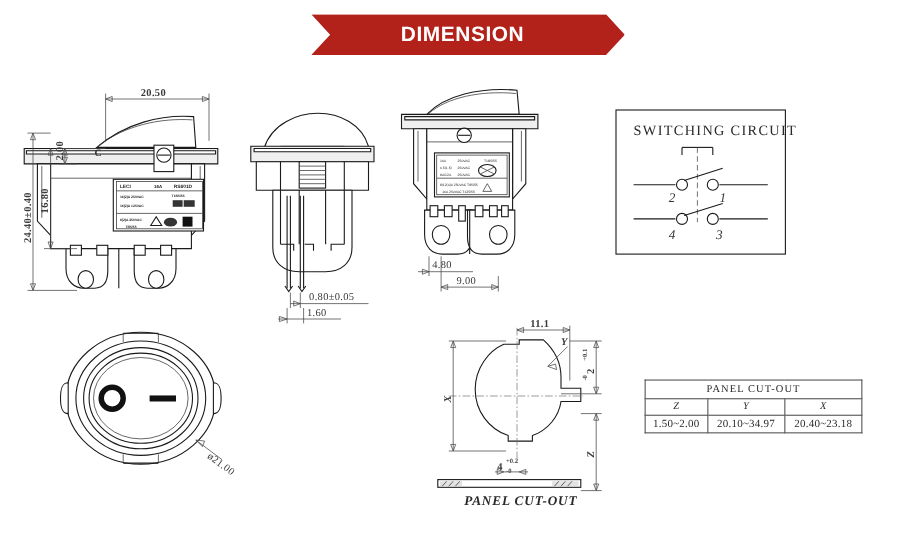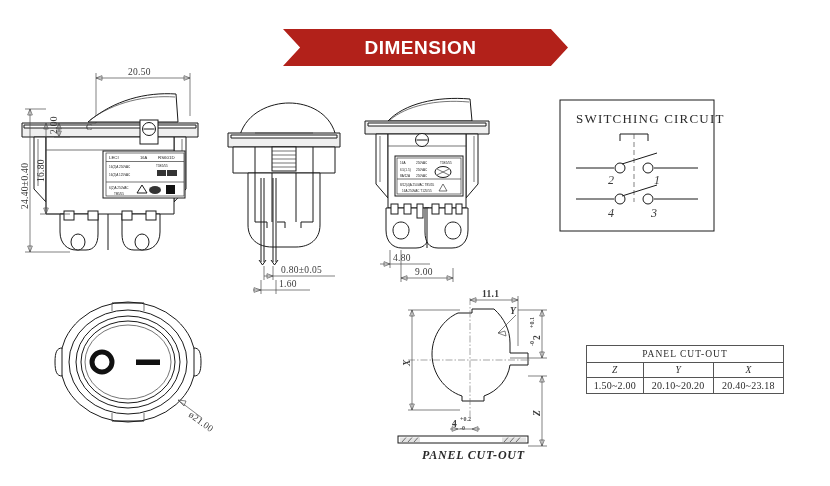--- a/index.html
+++ b/index.html
@@ -13,21 +13,21 @@
     width: 830px;
     height: 486px;
     background: #ffffff;
     overflow: hidden;
   }
 
   
   .banner-wrap {
     position: absolute;
     left: 283px; top: 13px;
-    width: 285px; height: 37px; margin-top: 16px;
+    width: 285px; height: 37px;
   }
   .banner-shape {
     position: absolute;
     inset: 0;
     background: #b2211a;
     clip-path: polygon(0% 0%, 94% 0%, 100% 50%, 94% 100%, 0% 100%, 6% 50%);
   }
   .banner-text {
     position: absolute;
     inset: 0;
@@ -126,21 +126,21 @@
 </head>
 <body>
 
 <div id="page">
 
   <div class="banner-wrap">
     <div class="banner-shape"></div>
     <div class="banner-text">DIMENSION</div>
   </div>
 
-  <div class="view" style="left:10px; top:64px; width:215px; height:215px;">
+  <div class="view" style="left:10px; top:76px; width:215px; height:215px;font-weight:bold;">
     <svg width="215" height="215" viewBox="0 0 215 215">
 
       <g>
         <line class="dim" x1="86" y1="14" x2="180" y2="14"></line>
         <path class="dim" d="M86,14 l6,-2.3 v4.6 z" fill="#4a4a4a"></path>
         <path class="dim" d="M180,14 l-6,-2.3 v4.6 z" fill="#4a4a4a"></path>
         <line class="dim" x1="86" y1="9" x2="86" y2="66"></line>
         <line class="dim" x1="180" y1="9" x2="180" y2="52"></line>
         <text class="dimtxt" x="118" y="11">20.50</text>
       </g>
@@ -293,21 +293,21 @@
       <g>
         <line class="dim" x1="28" y1="190" x2="85" y2="190"></line>
         <path class="dim" d="M36,190 l-7,-2.3 v4.6 z" fill="#4a4a4a"></path>
         <line class="dim" x1="36" y1="180" x2="36" y2="194"></line>
         <line class="dim" x1="51" y1="180" x2="51" y2="194"></line>
         <text class="dimtxt" x="54" y="187">1.60</text>
       </g>
     </svg>
   </div>
 
-  <div class="view" style="left:360px; top:88px; width:160px; height:200px;">
+  <div class="view" style="left:360px; top:71px; width:160px; height:200px;">
     <svg width="160" height="200" viewBox="0 0 160 200">
 
       <g>
         <path class="ln fillw" d="M28,33 C44,16 76,8 110,11 L112,33 z"></path>
         <path class="ln-t" d="M30,32 C46,18 76,11 109,14"></path>
       </g>
 
       <g>
         <path class="ln fillg" d="M5,33 h124 v13 h-124 z"></path>
         <path class="ln fillw" d="M8,35 h118 v3 h-118 z"></path>
@@ -532,19 +532,19 @@
         <tr>
       <td class="head" colspan="3">PANEL  CUT-OUT</td>
     </tr>
     <tr>
       <td class="colh">Z</td>
       <td class="colh">Y</td>
       <td class="colh">X</td>
     </tr>
     <tr>
       <td>1.50~2.00</td>
-      <td>20.10~20.20</td>
+      <td>20.10~34.97</td>
       <td>20.40~23.18</td>
     </tr>
   </tbody>
     </table>
 
 </div>
 
 </body></html>

